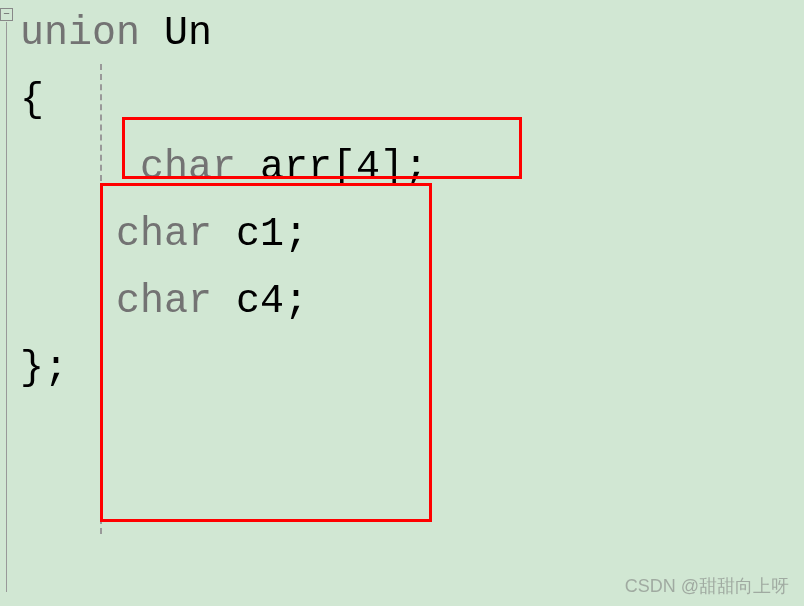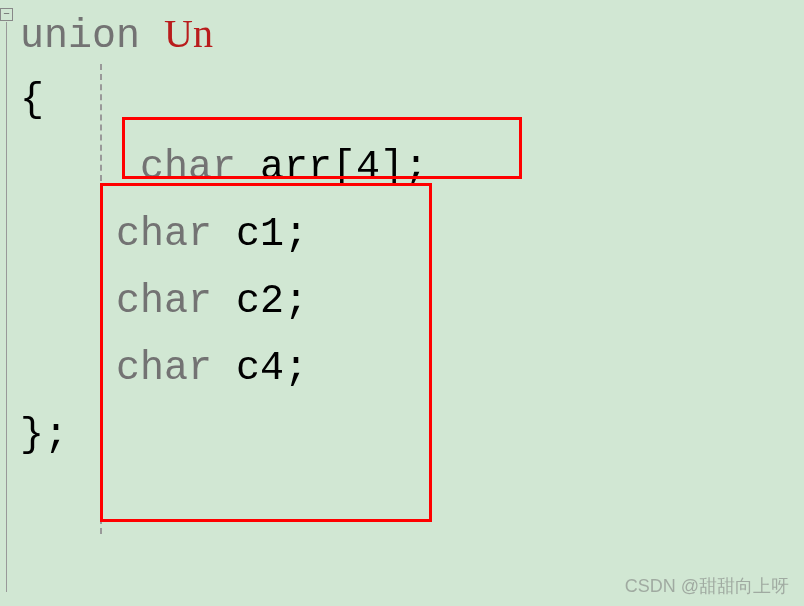--- a/index.html
+++ b/index.html
@@ -52,22 +52,21 @@
     .line {
       height: 67px;
       line-height: 67px;
       white-space: pre;
       position: relative;
     }
     .keyword {
       color: #737373;
     }
     .typename {
-      color: #b91c1c;
-      font-family: Liberation Serif, serif;
+      color: #000000;
     }
     .plain {
       color: #000;
     }
     .indent-guide {
       position: absolute;
       left: 100px;
       top: 64px;
       width: 0;
       height: 470px;
@@ -108,21 +107,20 @@
   <div class="fold-line"></div>
 </div>
 
 <div class="indent-guide"></div>
 
 <div class="code-area">
   <div class="line"><span class="keyword">union</span><span class="plain"> </span><span class="typename">Un</span></div>
   <div class="line"><span class="plain">{</span></div>
   <div class="line"><span class="plain">     </span><span class="keyword">char</span><span class="plain"> arr[4];</span></div>
   <div class="line"><span class="plain">    </span><span class="keyword">char</span><span class="plain"> c1;</span></div>
-  <div class="line"><span class="plain">    </span><span class="keyword">char</span><span class="plain"> c2;</span></div>
   <div class="line"><span class="plain">    </span><span class="keyword">char</span><span class="plain"> c4;</span></div>
   <div class="line"><span class="plain">};</span></div>
 </div>
 
 <div class="box-red-1"></div>
 <div class="box-red-2"></div>
 
 <div class="watermark">CSDN @甜甜向上呀</div>
 
 </body></html>

